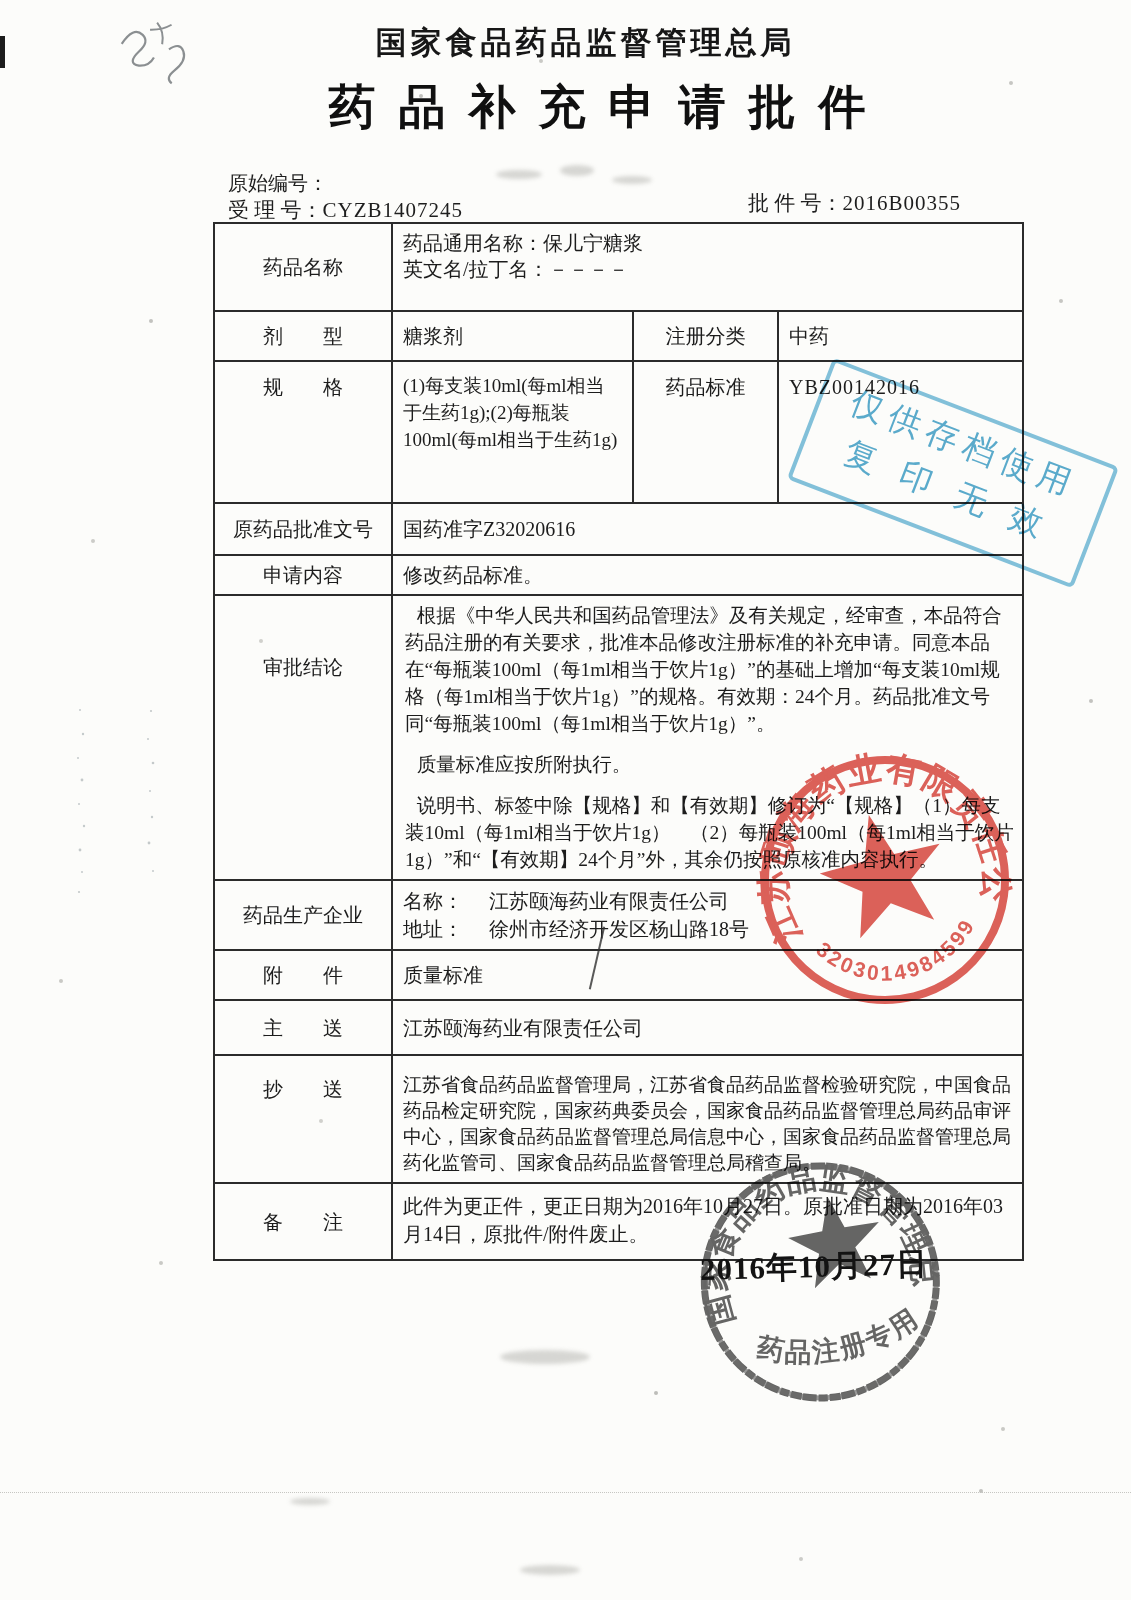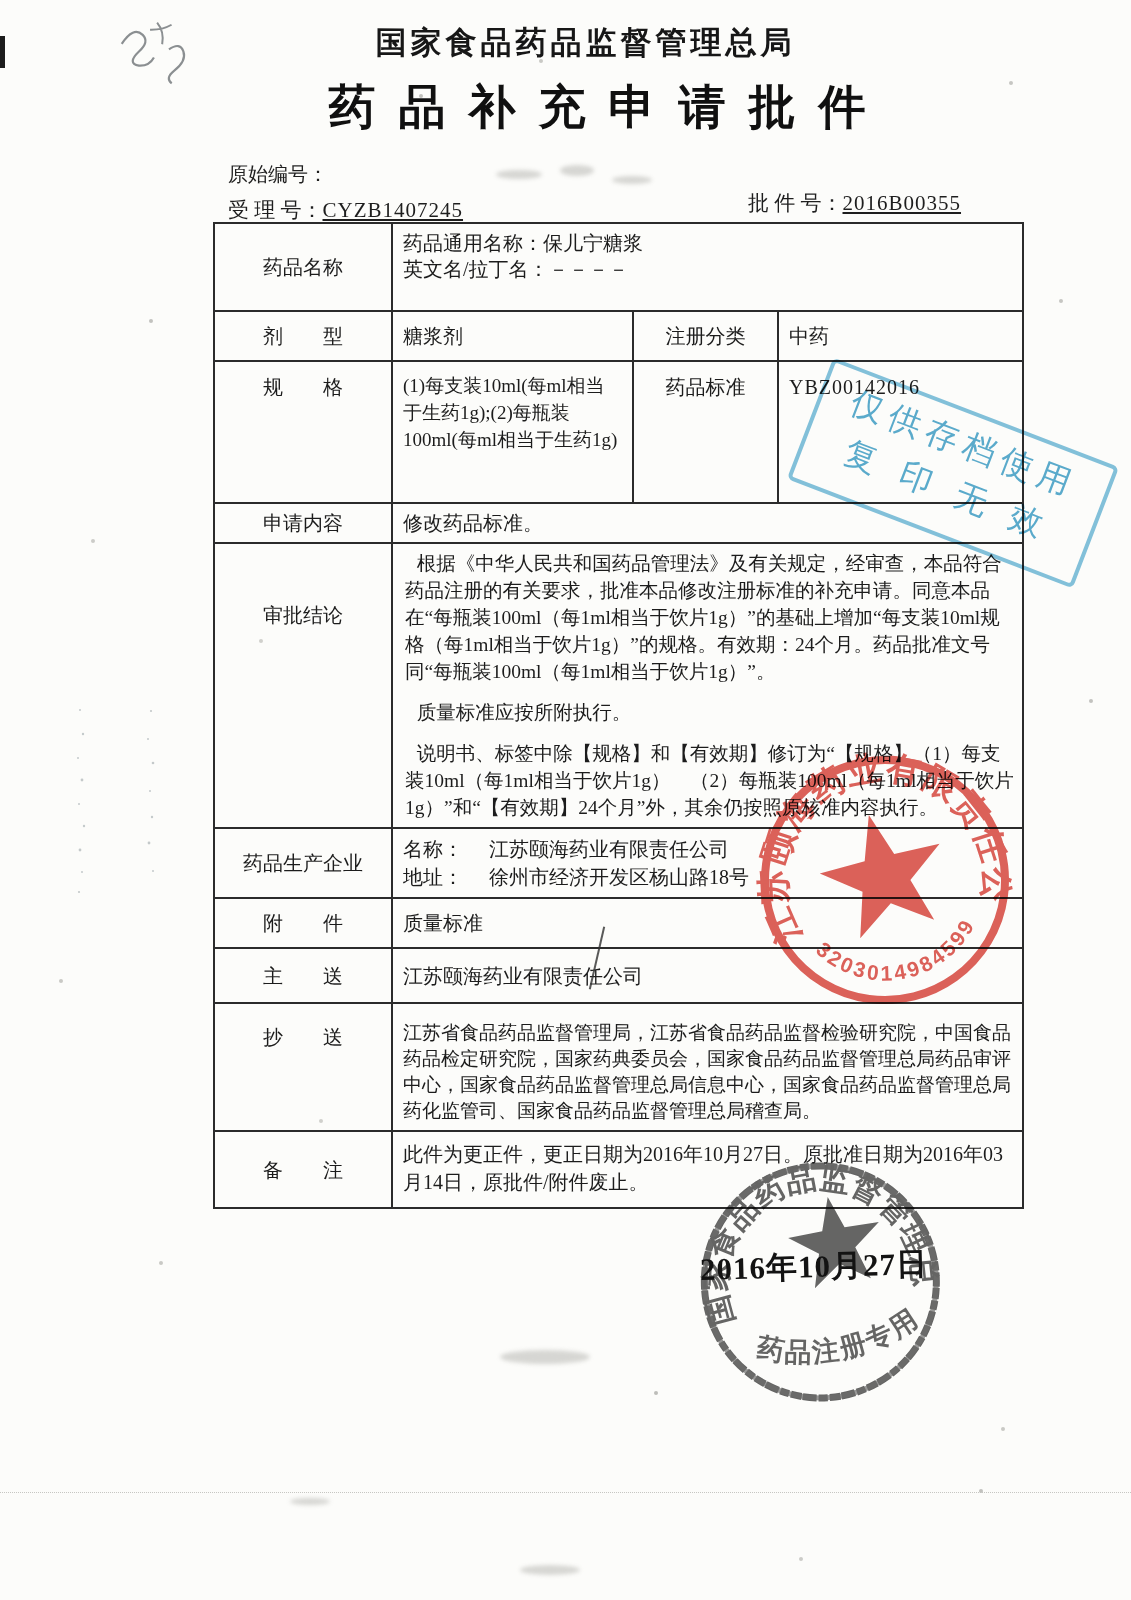--- a/index.html
+++ b/index.html
@@ -7,24 +7,24 @@
     position:relative;width:1131px;height:1600px;margin:0 auto;
     background:#fcfcfa;overflow:hidden;
     font-family:"Liberation Serif","DejaVu Serif",serif;
     color:#1e1e1e;
   }
   
   .center-band{position:absolute;left:40px;width:1091px;text-align:center;}
   .agency{top:22px;font-size:31px;font-weight:bold;letter-spacing:4px;color:#171717;}
   .doc-title{top:76px;font-size:47px;font-weight:bold;letter-spacing:23px;padding-left:23px;color:#101010;}
   
-  .meta-orig{position:absolute;left:228px;top:161px;font-size:20px;}
+  .meta-orig{position:absolute;left:228px;top:170px;font-size:20px;}
   .meta-accept{position:absolute;left:228px;top:196px;font-size:21px;}
   .meta-approval{position:absolute;left:748px;top:189px;font-size:21px;}
-  .meta-accept .num,.meta-approval .num{letter-spacing:1px;text-decoration:underline;}
+  .meta-accept .num,.meta-approval .num{letter-spacing:1px;}
   
   table.doc{
     position:absolute;left:213px;top:222px;width:809px;
     border-collapse:collapse;table-layout:fixed;
   }
   table.doc td{
     border:2px solid #2b2b2b;font-size:20px;line-height:26px;
     padding:6px 10px;vertical-align:middle;color:#1c1c1c;
   }
   td.lab{text-align:center;font-size:21px;padding:4px 2px;}
@@ -126,20 +126,24 @@
       <td class="val">糖浆剂</td>
       <td class="lab">注册分类</td>
       <td class="val">中药</td>
     </tr>
     <tr class="r3">
       <td class="lab" style="vertical-align:top;padding-top:12px;">规　　格</td>
       <td class="val val1">(1)每支装10ml(每ml相当于生药1g);(2)每瓶装100ml(每ml相当于生药1g)</td>
       <td class="lab" style="vertical-align:top;padding-top:12px;">药品标准</td>
       <td class="val val2">YBZ00142016</td>
     </tr>
+    <tr class="r4">
+      <td class="lab">原药品批准文号</td>
+      <td class="val" colspan="3">国药准字Z32020616</td>
+    </tr>
     <tr class="r5">
       <td class="lab">申请内容</td>
       <td class="val" colspan="3">修改药品标准。</td>
     </tr>
     <tr class="r6">
       <td class="lab">审批结论</td>
       <td class="val" colspan="3">
         <p>根据《中华人民共和国药品管理法》及有关规定，经审查，本品符合药品注册的有关要求，批准本品修改注册标准的补充申请。同意本品在“每瓶装100ml（每1ml相当于饮片1g）”的基础上增加“每支装10ml规格（每1ml相当于饮片1g）”的规格。有效期：24个月。药品批准文号同“每瓶装100ml（每1ml相当于饮片1g）”。</p>
         <p>质量标准应按所附执行。</p>
         <p>说明书、标签中除【规格】和【有效期】修订为“【规格】（1）每支装10ml（每1ml相当于饮片1g）　（2）每瓶装100ml（每1ml相当于饮片1g）”和“【有效期】24个月”外，其余仍按照原核准内容执行。</p>

